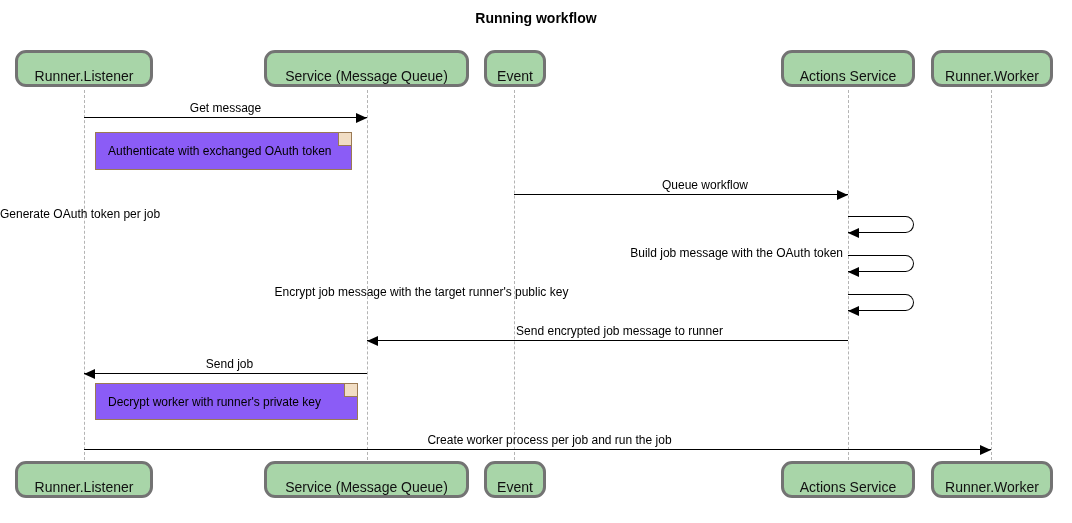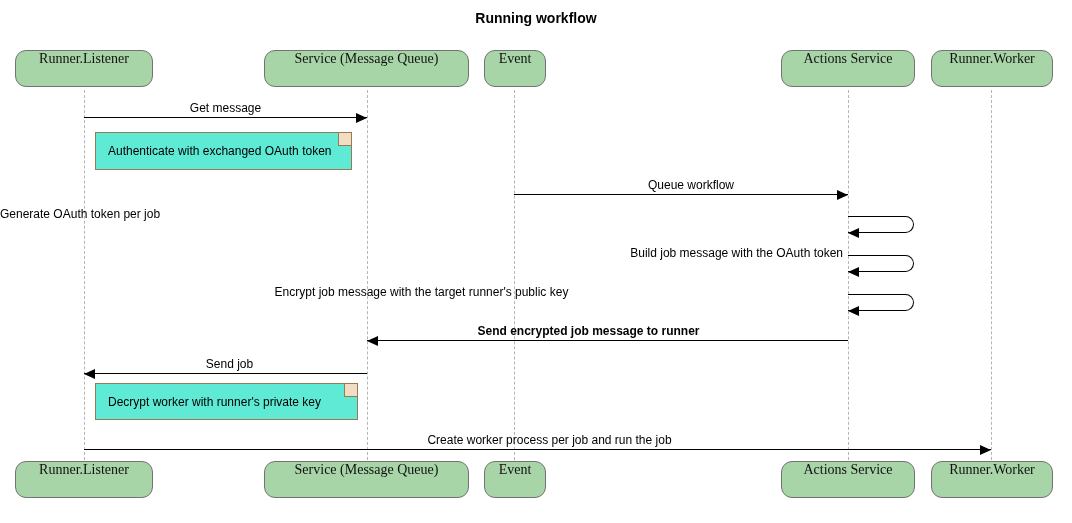--- a/index.html
+++ b/index.html
@@ -28,30 +28,29 @@
   }
   .lifeline {
     position: absolute;
     width: 0;
     border-left: 1px dashed #b4b4b4;
   }
   .participant {
     position: absolute;
     box-sizing: border-box;
     background: #a8d5a8;
-    border: 1px solid #737373;
+    border: 3px solid #737373;
     border-radius: 11px;
     color: #111111;
     font-size: 14px;
     display: flex;
-    align-items: flex-start;
+    align-items: flex-end;
     justify-content: center;
     text-align: center;
     white-space: nowrap;
-    font-family: Liberation Serif, serif;
   }
   .msg-line {
     position: absolute;
     height: 0;
     border-top: 1.6px solid #000000;
   }
   .arrowhead {
     position: absolute;
     width: 0;
     height: 0;
@@ -77,21 +76,21 @@
     position: absolute;
     box-sizing: border-box;
     border: 1.6px solid #000000;
     border-left: none;
     border-top-right-radius: 12px;
     border-bottom-right-radius: 12px;
   }
   .note {
     position: absolute;
     box-sizing: border-box;
-    background: #5eead4;
+    background: #8b5cf6;
     border: 1px solid #9b7a53;
     color: #000000;
     font-size: 12px;
     display: flex;
     align-items: center;
     padding-left: 12px;
   }
   .note-fold {
     position: absolute;
     top: 0;
@@ -131,24 +130,24 @@
       <div class="participant" style="left: 931px; top: 50px; width: 122px; height: 37px;">
         <span>Runner.Worker</span>
       </div>
     </div>
   <div id="messages-layer">
       <div class="msg-line" style="left: 84px; top: 117px; width: 283px;"></div>
       <div class="arrowhead right" style="top: 113px; left: 356px;"></div>
       <div class="msg-label" style="left: 84px; width: 283px; top: 101px;">Get message</div>
       <div class="msg-line" style="left: 514px; top: 194px; width: 334px;"></div>
       <div class="arrowhead right" style="top: 190px; left: 837px;"></div>
-      <div class="msg-label" style="left: 514px; width: 334px; top: 178px; padding-left: 10px;">Queue workflow</div>
+      <div class="msg-label" style="left: 528px; width: 334px; top: 178px; padding-left: 10px;">Queue workflow</div>
       <div class="msg-line" style="left: 367px; top: 340px; width: 481px;"></div>
       <div class="arrowhead left" style="top: 336px; left: 367px;"></div>
-      <div class="msg-label" style="left: 348px; width: 481px; top: 324px; font-weight: bold;">Send encrypted job message to runner</div>
+      <div class="msg-label" style="left: 379px; width: 481px; top: 324px;">Send encrypted job message to runner</div>
       <div class="msg-line" style="left: 84px; top: 373px; width: 283px;"></div>
       <div class="arrowhead left" style="top: 369px; left: 84px;"></div>
       <div class="msg-label" style="left: 88px; width: 283px; top: 357px;">Send job</div>
       <div class="msg-line" style="left: 84px; top: 449px; width: 907px;"></div>
       <div class="arrowhead right" style="top: 445px; left: 980px;"></div>
       <div class="msg-label" style="left: 96px; width: 907px; top: 433px;">Create worker process per job and run the job</div>
     </div>
   <div id="selfmsg-layer">
       <div class="selfloop" style="left: 848px; top: 216px; width: 66px; height: 17px;"></div>
       <div class="arrowhead left" style="left: 848px; top: 228px;"></div>

